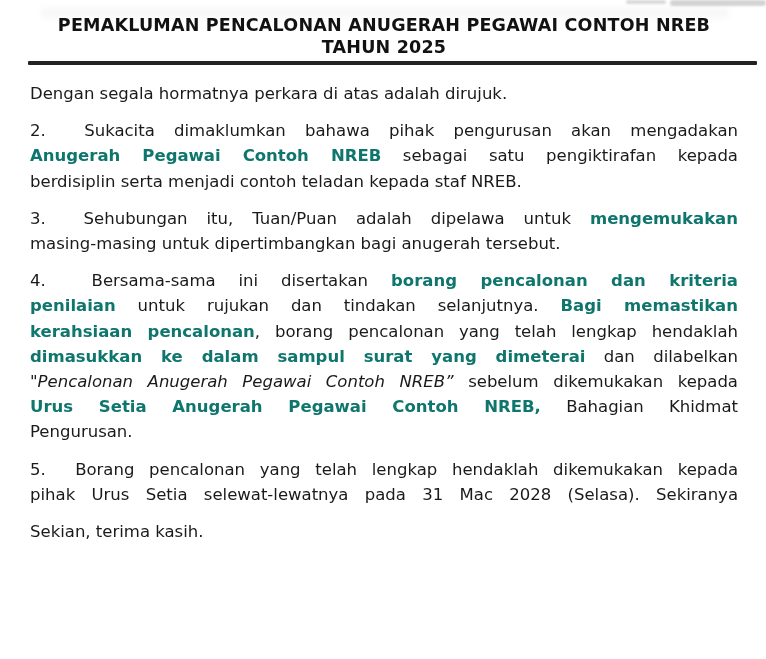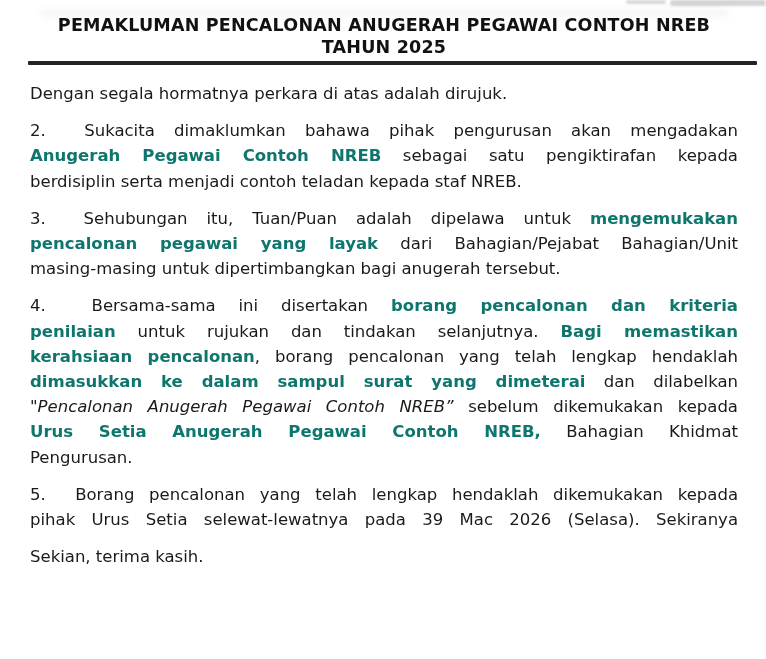--- a/index.html
+++ b/index.html
@@ -83,34 +83,33 @@
       <div class="para">
         <div class="line lastline"><span>Dengan segala hormatnya perkara di atas adalah dirujuk.</span></div>
       </div>
       <div class="para">
         <div class="line"><span>2.&nbsp; Sukacita dimaklumkan bahawa pihak pengurusan akan mengadakan</span></div>
         <div class="line"><span class="b">Anugerah Pegawai Contoh NREB</span><span> sebagai satu pengiktirafan kepada</span></div>
         <div class="line lastline"><span>berdisiplin serta menjadi contoh teladan kepada staf NREB.</span></div>
       </div>
       <div class="para">
         <div class="line"><span>3.&nbsp; Sehubungan itu, Tuan/Puan adalah dipelawa untuk </span><span class="b">mengemukakan</span></div>
-        <div class="line"><span class="b">pencalonan pegawai yang layak</span><span> dari Bahagian/Pejabat Bahagian/Unit</span></div>
         <div class="line lastline"><span>masing-masing untuk dipertimbangkan bagi anugerah tersebut.</span></div>
       </div>
       <div class="para">
         <div class="line"><span>4.&nbsp; Bersama-sama ini disertakan </span><span class="b">borang pencalonan dan kriteria</span></div>
         <div class="line"><span class="b">penilaian</span><span> untuk rujukan dan tindakan selanjutnya. </span><span class="b">Bagi memastikan</span></div>
         <div class="line"><span class="b">kerahsiaan pencalonan</span><span>, borang pencalonan yang telah lengkap hendaklah</span></div>
         <div class="line"><span class="b">dimasukkan ke dalam sampul surat yang dimeterai</span><span> dan dilabelkan</span></div>
         <div class="line"><span class="i">"Pencalonan Anugerah Pegawai Contoh NREB”</span><span> sebelum dikemukakan kepada</span></div>
         <div class="line"><span class="b">Urus Setia Anugerah Pegawai Contoh NREB,</span><span> Bahagian Khidmat</span></div>
         <div class="line lastline"><span>Pengurusan.</span></div>
       </div>
       <div class="para">
         <div class="line"><span>5.&nbsp; Borang pencalonan yang telah lengkap hendaklah dikemukakan kepada</span></div>
-        <div class="line"><span>pihak Urus Setia selewat-lewatnya pada 39 Mac 2026 (Selasa). Sekiranya</span></div>
+        <div class="line"><span>pihak Urus Setia selewat-lewatnya pada 31 Mac 2028 (Selasa). Sekiranya</span></div>
       </div>
       <div class="para">
         <div class="line lastline"><span>Sekian, terima kasih.</span></div>
       </div>
     </div>
 
 </div>
 
 </body></html>

